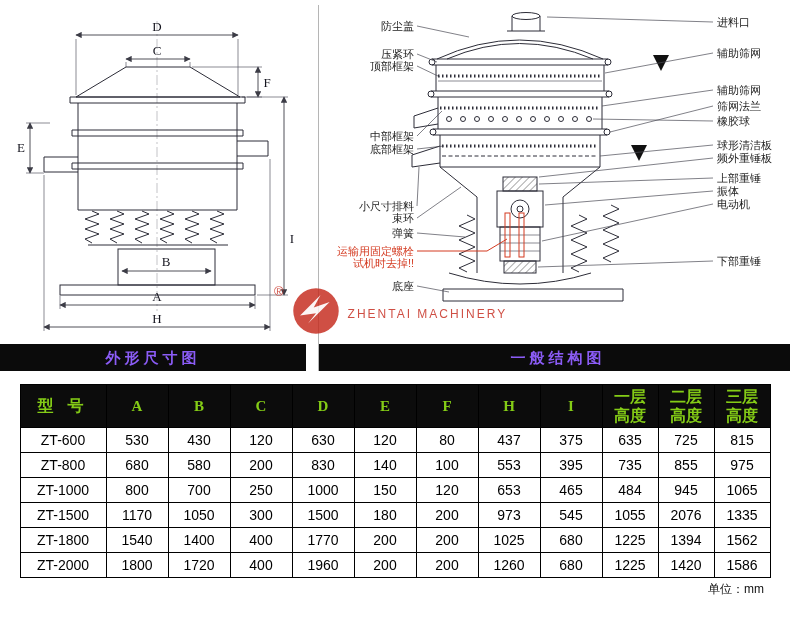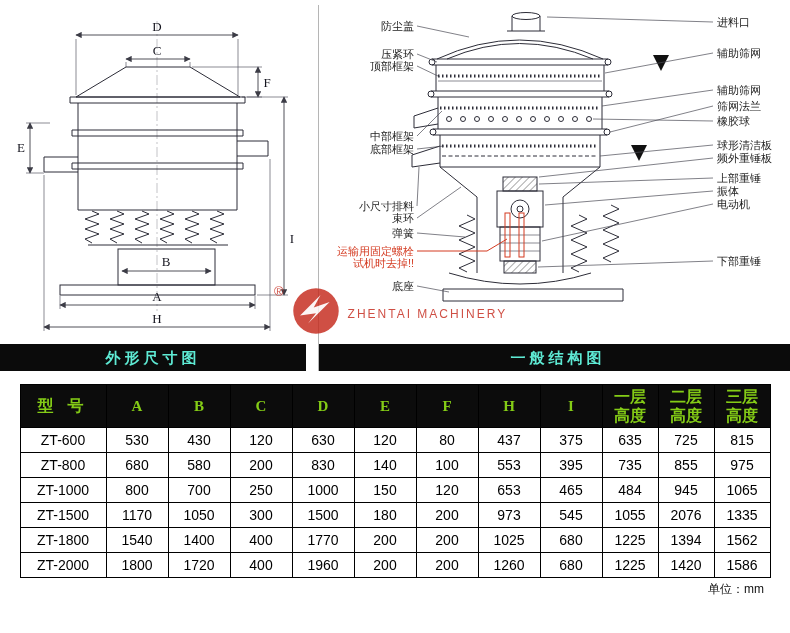--- a/index.html
+++ b/index.html
@@ -5,21 +5,21 @@
   * { box-sizing: border-box; margin: 0; padding: 0; }
   body { background: #ffffff; font-family: "Liberation Sans", sans-serif; }
   .page { width: 790px; height: 633px; background: #fff; position: relative; overflow: hidden; }
 
   .top { display: flex; padding-top: 5px; }
   .panel { position: relative; }
   .panel-left  { width: 306px; }
   .panel-right { width: 480px; margin-left: 12px; border-left: 1px solid #b5b5b5; }
 
   .caption-bar {
-    background: #0b0b0b; color: #5eead4; font-size: 15px; font-weight: bold;
+    background: #0b0b0b; color: #8b5cf6; font-size: 15px; font-weight: bold;
     letter-spacing: 4px; text-align: center; height: 27px; line-height: 27px; margin-top: 3px;
   }
 
   
   svg .draw   { fill: none; stroke: #2d2d38; stroke-width: 1; }
   svg .thin   { fill: none; stroke: #5a5a64; stroke-width: 0.7; }
   svg .dim    { fill: none; stroke: #3c3c46; stroke-width: 0.9; }
   svg .cl     { stroke: #9a9aa2; stroke-width: 0.6; stroke-dasharray: 10 3 2 3; }
   svg .mesh   { stroke: #2d2d38; stroke-width: 3; stroke-dasharray: 1.5 2.5; fill: none; }
   svg .dashed { stroke: #2d2d38; stroke-width: 1; stroke-dasharray: 4 2.5; fill: none; }

